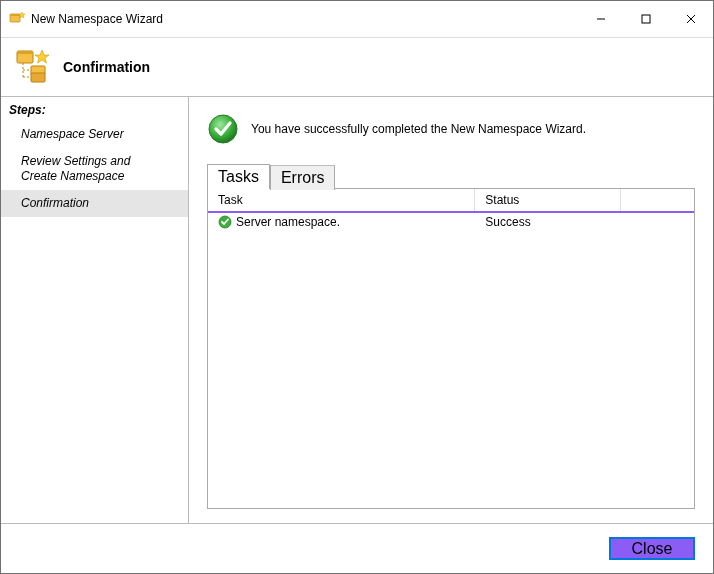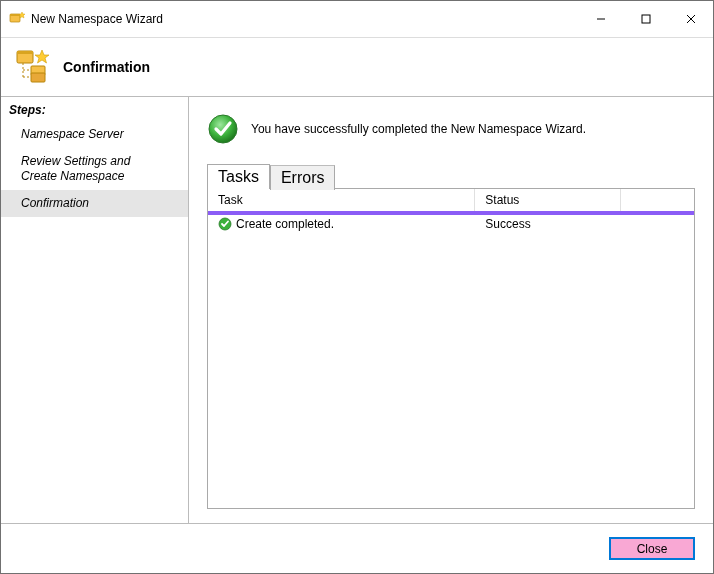--- a/index.html
+++ b/index.html
@@ -130,21 +130,21 @@
   .tab-content {
     border: 1px solid #a9a9a9;
     flex: 1;
     background: #fff;
     display: flex;
     flex-direction: column;
     min-height: 0;
   }
   .col-headers {
     display: flex;
-    border-bottom: 4px solid #8b5cf6;
+    border-bottom: 2px solid #8b5cf6;
     justify-content: flex-end;
   }
   .col-header {
     padding: 4px 10px;
     font-size: 12px;
     border-right: 1px solid #e0e0e0;
   }
   .col-task { width: 55%; }
   .col-status { width: 30%; }
   .col-spare { flex:1; border-right:none; }
@@ -175,22 +175,22 @@
     border-top: 1px solid #bbb;
     display: flex;
     justify-content: flex-end;
     align-items: center;
     padding-right: 18px;
   }
   .btn {
     min-width: 86px;
     height: 23px;
     border: 1px solid #0078d7;
-    background: #f9a8d4;
-    font-size: 12px;
+    background: #8b5cf6;
+    font-size: 16px;
     font-family: inherit;
     cursor: default;
     outline: 1px solid #0078d7;
     outline-offset: -2px;
   }
 </style>
 </head>
 <body>
 
 <div class="window">
@@ -280,21 +280,21 @@
           <div class="col-header col-status">Status</div>
           <div class="col-header col-spare"></div>
         </div>
         <div class="rows" id="task-rows">
             <div class="task-row">
               <div class="cell-task">
                 <span class="mini-check"><svg viewBox="0 0 14 14" width="14" height="14">
                     <circle cx="7" cy="7" r="6" fill="#3bb13b" stroke="#2a7a2a" stroke-width="0.8"></circle>
                     <path d="M4 7 L6 9 L10 4.5" fill="none" stroke="#fff" stroke-width="1.8" stroke-linecap="round" stroke-linejoin="round"></path>
                   </svg></span>
-                <span>Create completed.</span>
+                <span>Server namespace.</span>
               </div>
               <div class="cell-status">Success</div>
             </div>
           </div>
       </div>
     </div>
 
   </div>
 
   <div class="footer">

